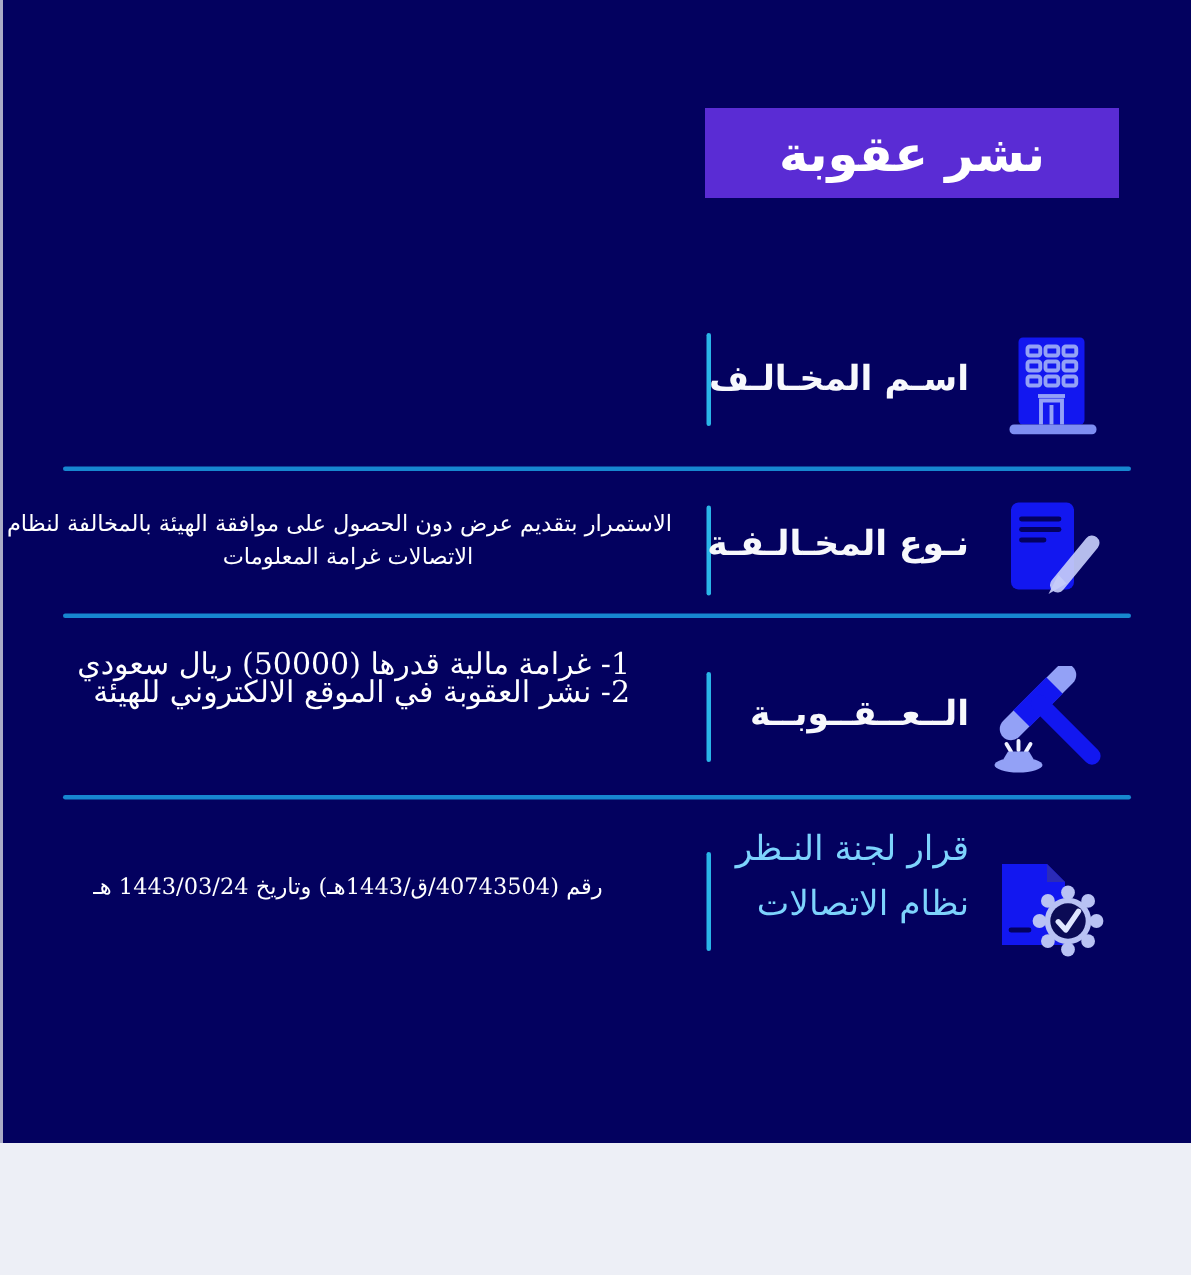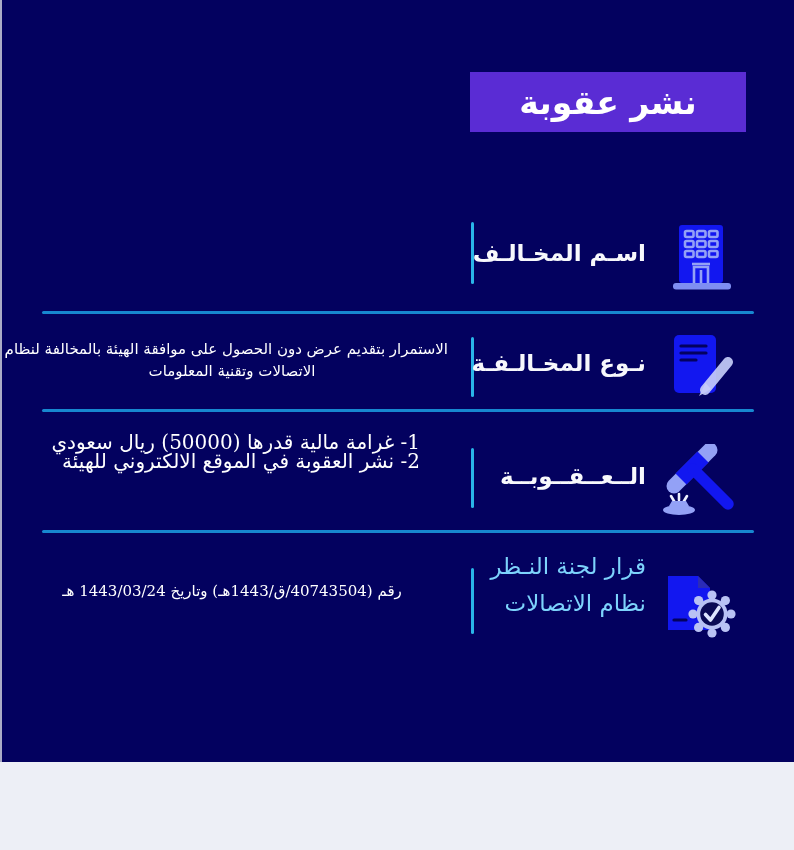--- a/index.html
+++ b/index.html
@@ -100,21 +100,21 @@
         <path d="M15 14 H40"></path>
         <path d="M15 21 H40"></path>
         <path d="M15 28 H30"></path>
       </g>
       <path d="M39 58 L62 30" stroke="#c5ccf9" stroke-width="10" stroke-linecap="round" opacity="0.92"></path>
       <path d="M33 64 L39.5 51 L45 57 Z" fill="#c5ccf9" opacity="0.92"></path>
     </svg>
   </div>
   <div class="content-zone" style="top:338px;">
     <div class="line">الاستمرار بتقديم عرض دون الحصول على موافقة الهيئة بالمخالفة لنظام</div>
-    <div class="line">الاتصالات وتقنية المعلومات</div>
+    <div class="line">الاتصالات غرامة المعلومات</div>
   </div>
 
   <div class="hdivider" style="top:409px;"></div>
 
   <div class="tick" style="top:448px;height:60px;"></div>
   <span class="row-label" style="top:463px;">الــعــقــوبــة</span>
   <div class="icon-box" style="left:656px;top:444px;">
     <svg width="90" height="82" viewBox="0 0 90 82">
       <path d="M18 42 L54 6" stroke="#93a1f6" stroke-width="15" stroke-linecap="round"></path>
       <path d="M25 35 L47 13" stroke="#1217f0" stroke-width="15.5" stroke-linecap="butt"></path>

